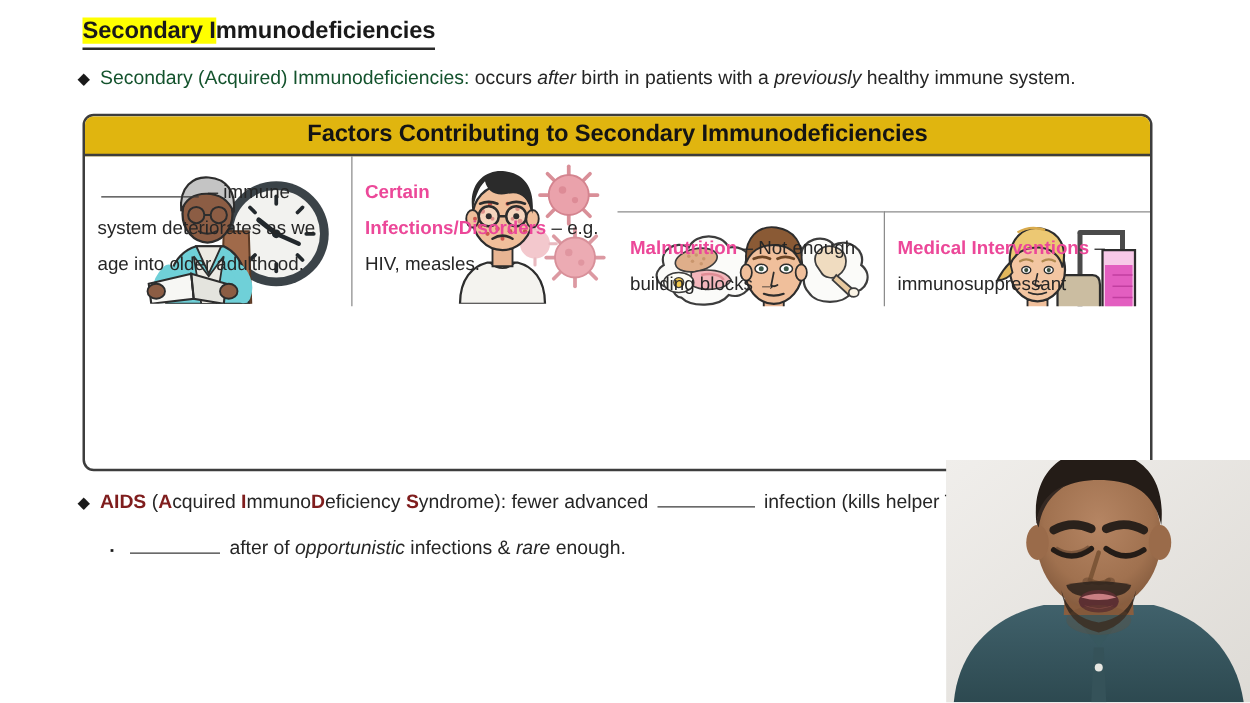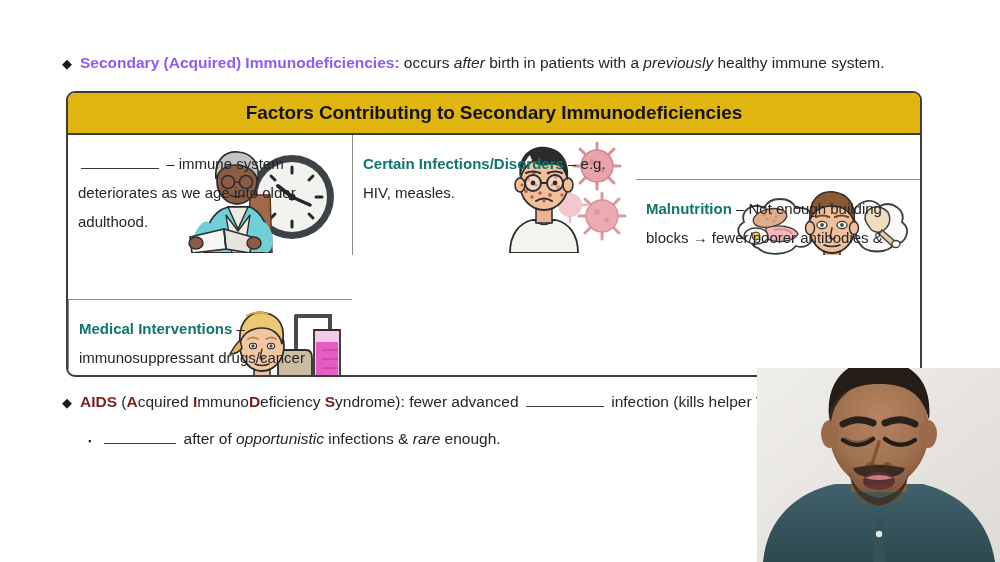--- a/index.html
+++ b/index.html
@@ -52,21 +52,21 @@
     font-size: 9px;
     color: #1a1a1a;
     margin-right: 10px;
     line-height: 1;
   }
   #bullet-intro {
     left: 62px;
     top: 54px;
     font-size: 15.5px;
   }
-  #bullet-intro b { font-weight: bold; color: #8b5cf6; }
+  #bullet-intro b { font-weight: normal; color: #14532d; }
   #bullet-intro i { font-style: italic; }
 
   #bullet-aids {
     left: 62px;
     top: 393px;
     font-size: 15.5px;
   }
   #bullet-aids b { font-weight: bold; color: #7f1d1d; }
 
   #bullet-sub {
@@ -92,35 +92,35 @@
     top: 91px;
     width: 856px;
     height: 286px;
     border: 2px solid #3d3d3d;
     border-radius: 9px;
     background: #ffffff;
     overflow: hidden;
   }
 
   .table-header {
-    height: 42px;
+    height: 32px;
     background: #e0b50f;
     border-bottom: 2px solid #3d3d3d;
     display: flex;
     align-items: center;
     justify-content: center;
     font-size: 19px;
     font-weight: bold;
     color: #141414;
     letter-spacing: -0.1px;
   }
 
   .table-body {
     display: grid;
-    grid-template-columns: 1fr 1fr 1fr;
+    grid-template-columns: 1fr 1fr 1fr 1fr;
     grid-template-rows: 1fr 1fr;
     height: 240px;
   }
 
   .cell {
     position: relative;
     padding: 14px 10px 10px 10px;
     overflow: hidden;
   }
   .cell.col2 { border-left: 1.5px solid #8c8c8c; }
@@ -128,21 +128,21 @@
 
   .cell-text {
     font-size: 15px;
     line-height: 29px;
     color: #262626;
     position: relative;
     z-index: 2;
     max-width: 245px;
   }
   .cell.col2 .cell-text { max-width: 320px; }
-  .cell-text b { font-weight: bold; color: #0f766e; }
+  .cell-text b { font-weight: bold; color: #ec4899; }
 
   .cell-art {
     position: absolute;
     z-index: 1;
     pointer-events: none;
   }
 
   
   #art-aging { right: 6px; top: 2px; width: 180px; height: 116px; }
   #art-infection { right: 4px; top: 2px; width: 128px; height: 116px; }
@@ -160,20 +160,23 @@
     background: #e9e7e4;
   }
 
   
 </style>
 </head>
 <body>
 
 <div class="slide">
 
+  <div class="title">
+    <span class="hl">Secondary I</span><span>mmunodeficiencies</span>
+  </div>
 
   <div class="bullet-row" id="bullet-intro">
     <span class="diamond">◆</span>
     <span><b>Secondary (Acquired) Immunodeficiencies:</b><span> occurs </span><i>after</i><span> birth in patients with a </span><i>previously</i><span> healthy immune system.</span></span>
   </div>
 
   <div class="factors-table">
 
     <div class="table-header">Factors Contributing to Secondary Immunodeficiencies</div>
 

